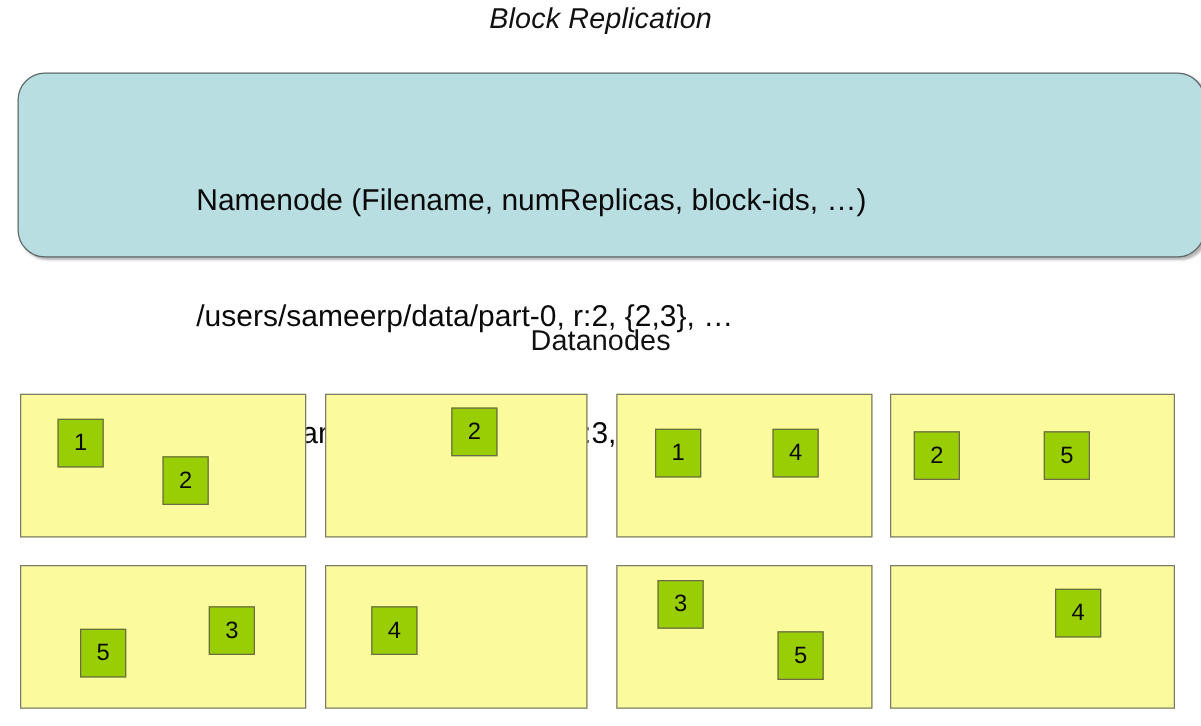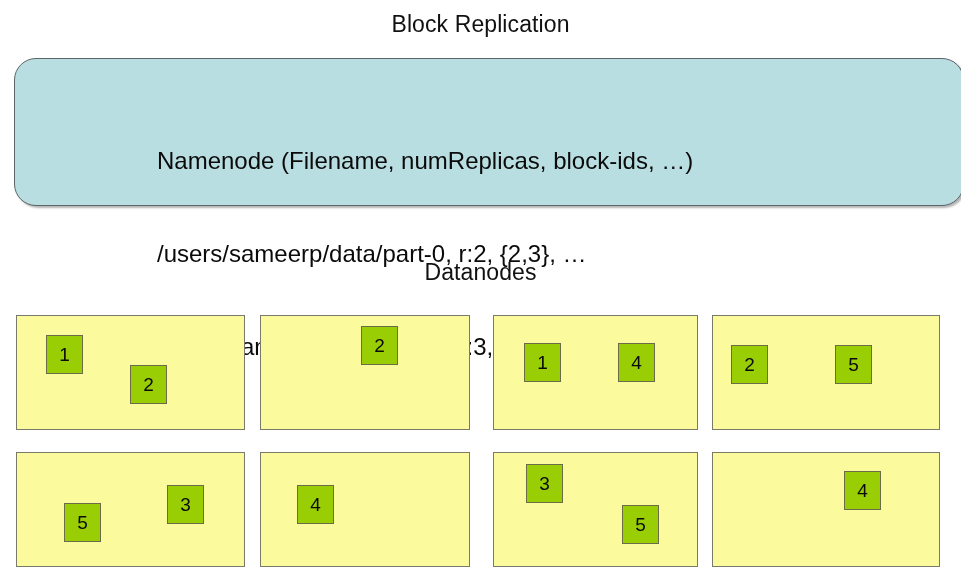--- a/index.html
+++ b/index.html
@@ -22,21 +22,21 @@
     position: absolute;
     left: 0;
     width: 961px;
     text-align: center;
     font-size: 23px;
     font-weight: 400;
     letter-spacing: 0.1px;
     color: #111111;
     white-space: nowrap;
   }
-  #block-replication-title { top: 11px; }
+  #block-replication-title { top: 1px; font-style: italic; }
   #datanodes-title { top: 259px; text-align: center; }
 
   
   .namenode-box {
     position: absolute;
     left: 14px;
     top: 58px;
     width: 950px;
     height: 148px;
     box-sizing: border-box;

